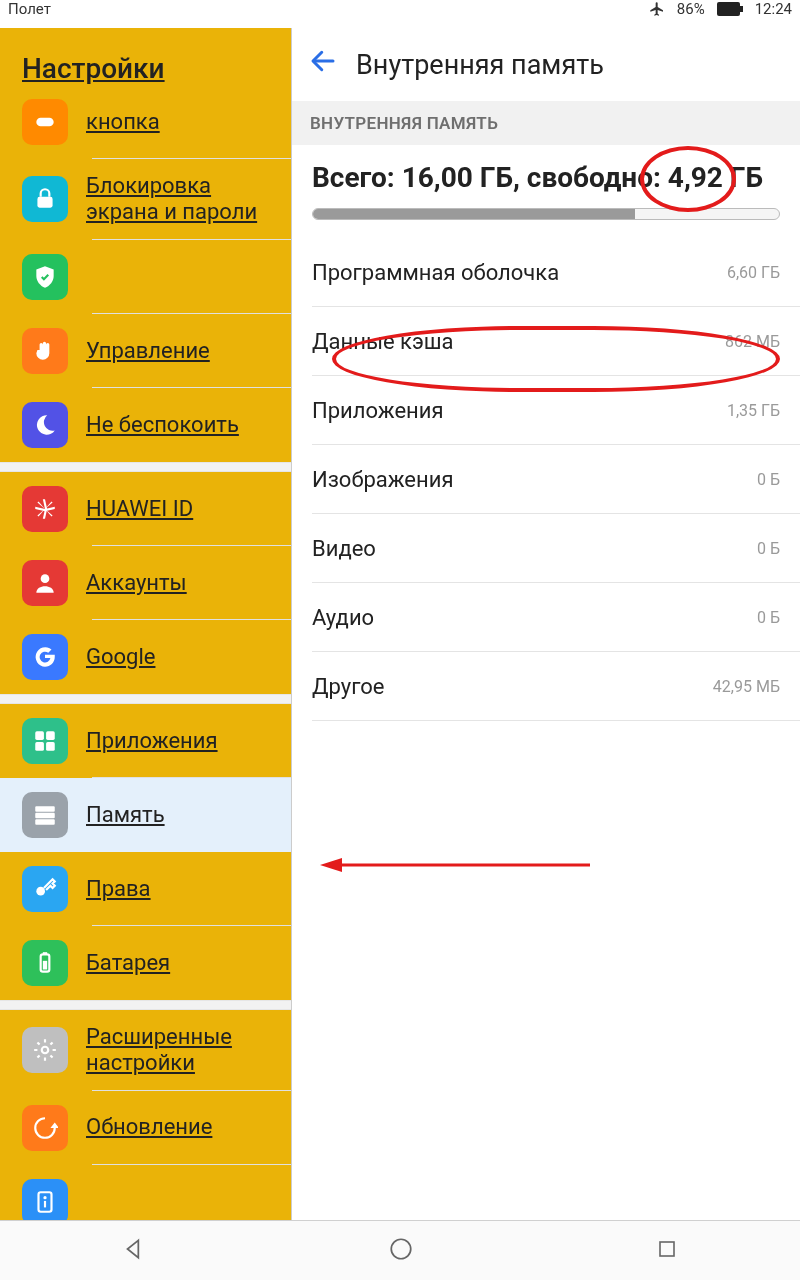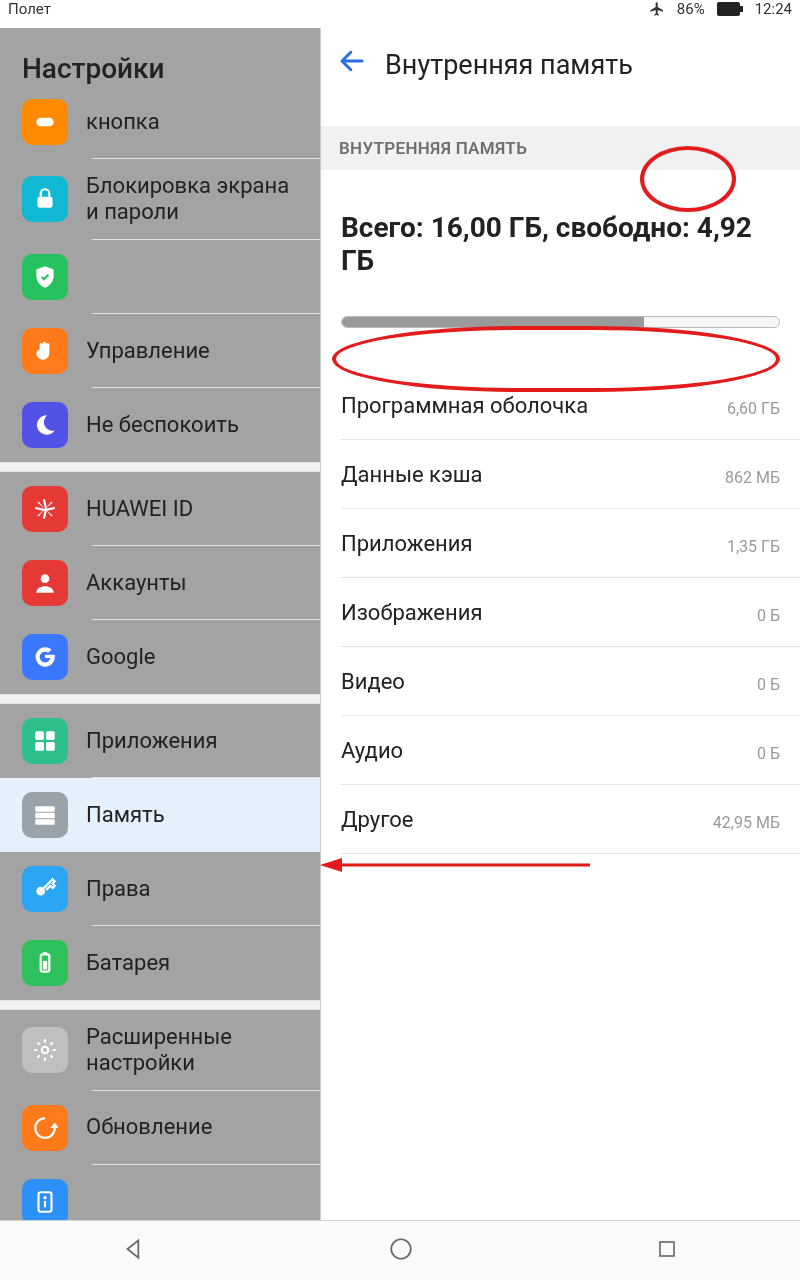--- a/index.html
+++ b/index.html
@@ -23,24 +23,25 @@
     color: #333;
   }
   .status-right { display:flex; gap:12px; align-items:center; }
   .status-right svg { display:block; }
   
   .panes {
     display: flex;
     height: calc(100% - 28px - 60px);
   }
   .sidebar {
-    width: 321px;
+    width: 292px;
     border-right: 1px solid #ccc;
     overflow: hidden;
-    background:#a3a3a3;
+    background:#eab308;
+    text-decoration:underline;
   }
   .sidebar-title {
     font-size: 28px;
     font-weight: 500;
     padding: 24px 20px 14px 22px;
   }
   .sidebar-list { }
   .sidebar-item {
     display:flex;
     align-items:center;
@@ -69,21 +70,20 @@
     flex-shrink:0;
     color:#fff;
   }
   .text-col { display:flex; flex-direction:column; line-height:1.2; }
   
   .content {
     flex:1;
     display:flex;
     flex-direction:column;
     overflow:hidden;
-    gap:25px;
   }
   .content-header {
     display:flex;
     align-items:center;
     gap: 18px;
     padding: 18px 20px 18px 16px;
     font-size: 27px;
     color:#222;
   }
   .section-header {
@@ -108,21 +108,21 @@
     border-radius:7px;
     overflow:hidden;
     background:#f5f5f5;
   }
   .progress-fill {
     height:100%; background:#9a9a9a;
   }
   .storage-row {
     display:flex;
     justify-content:space-between;
-    align-items:flex-end;
+    align-items:center;
     padding: 22px 20px;
     font-size:22px;
     position:relative;
   }
   .storage-row .sep2 {
     position:absolute; left:20px; right:0; bottom:0;
     height:1px; background:#e4e4e4;
   }
   .storage-value { color:#9a9a9a; font-size:16px; }
   

